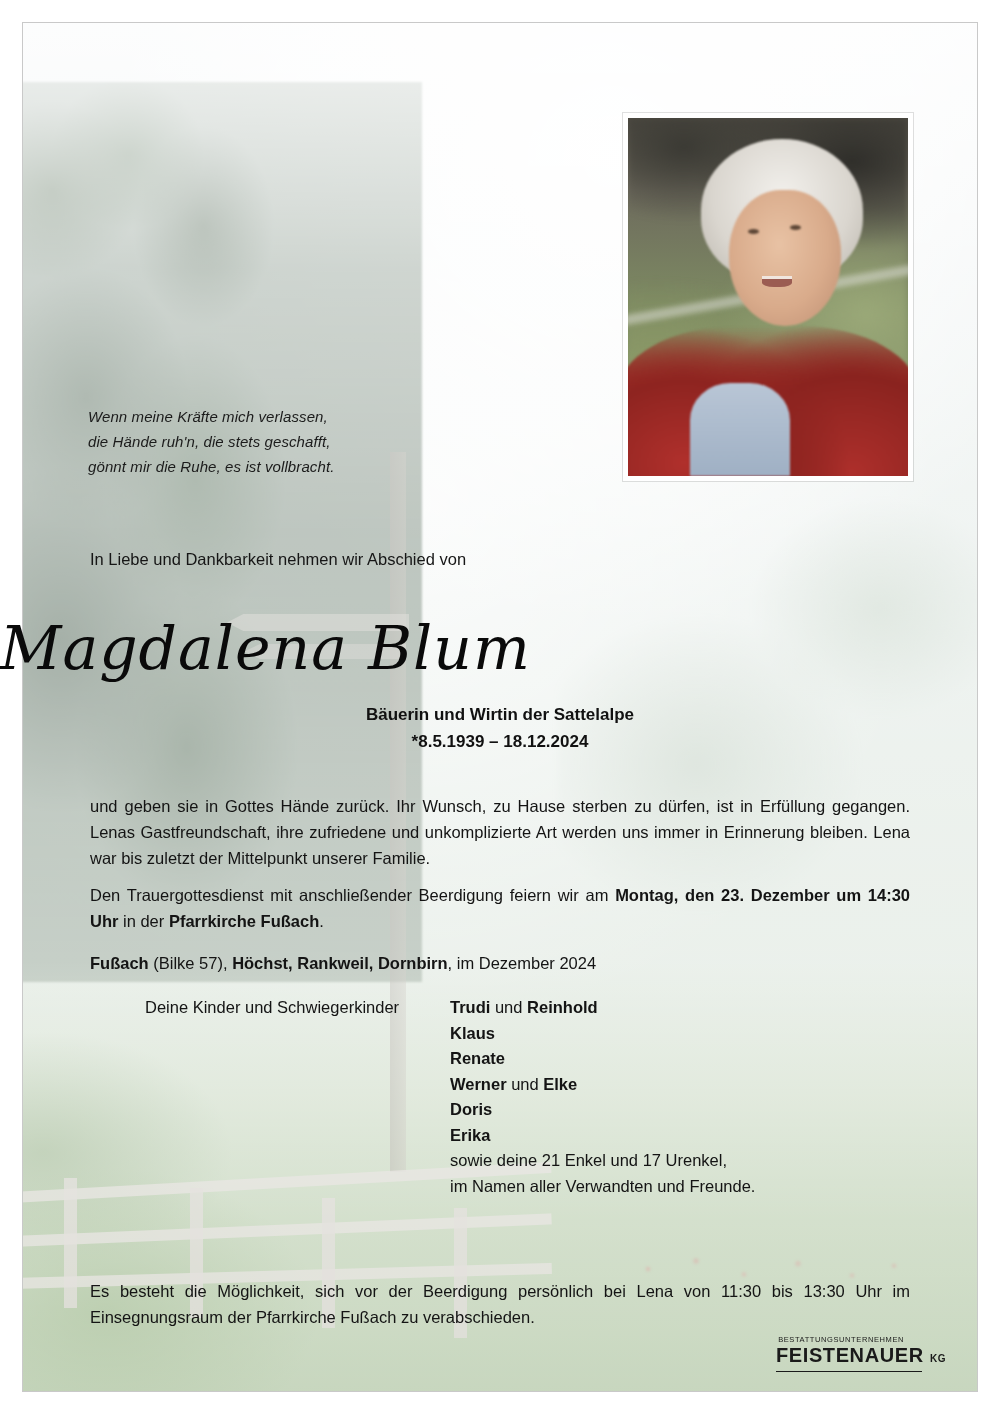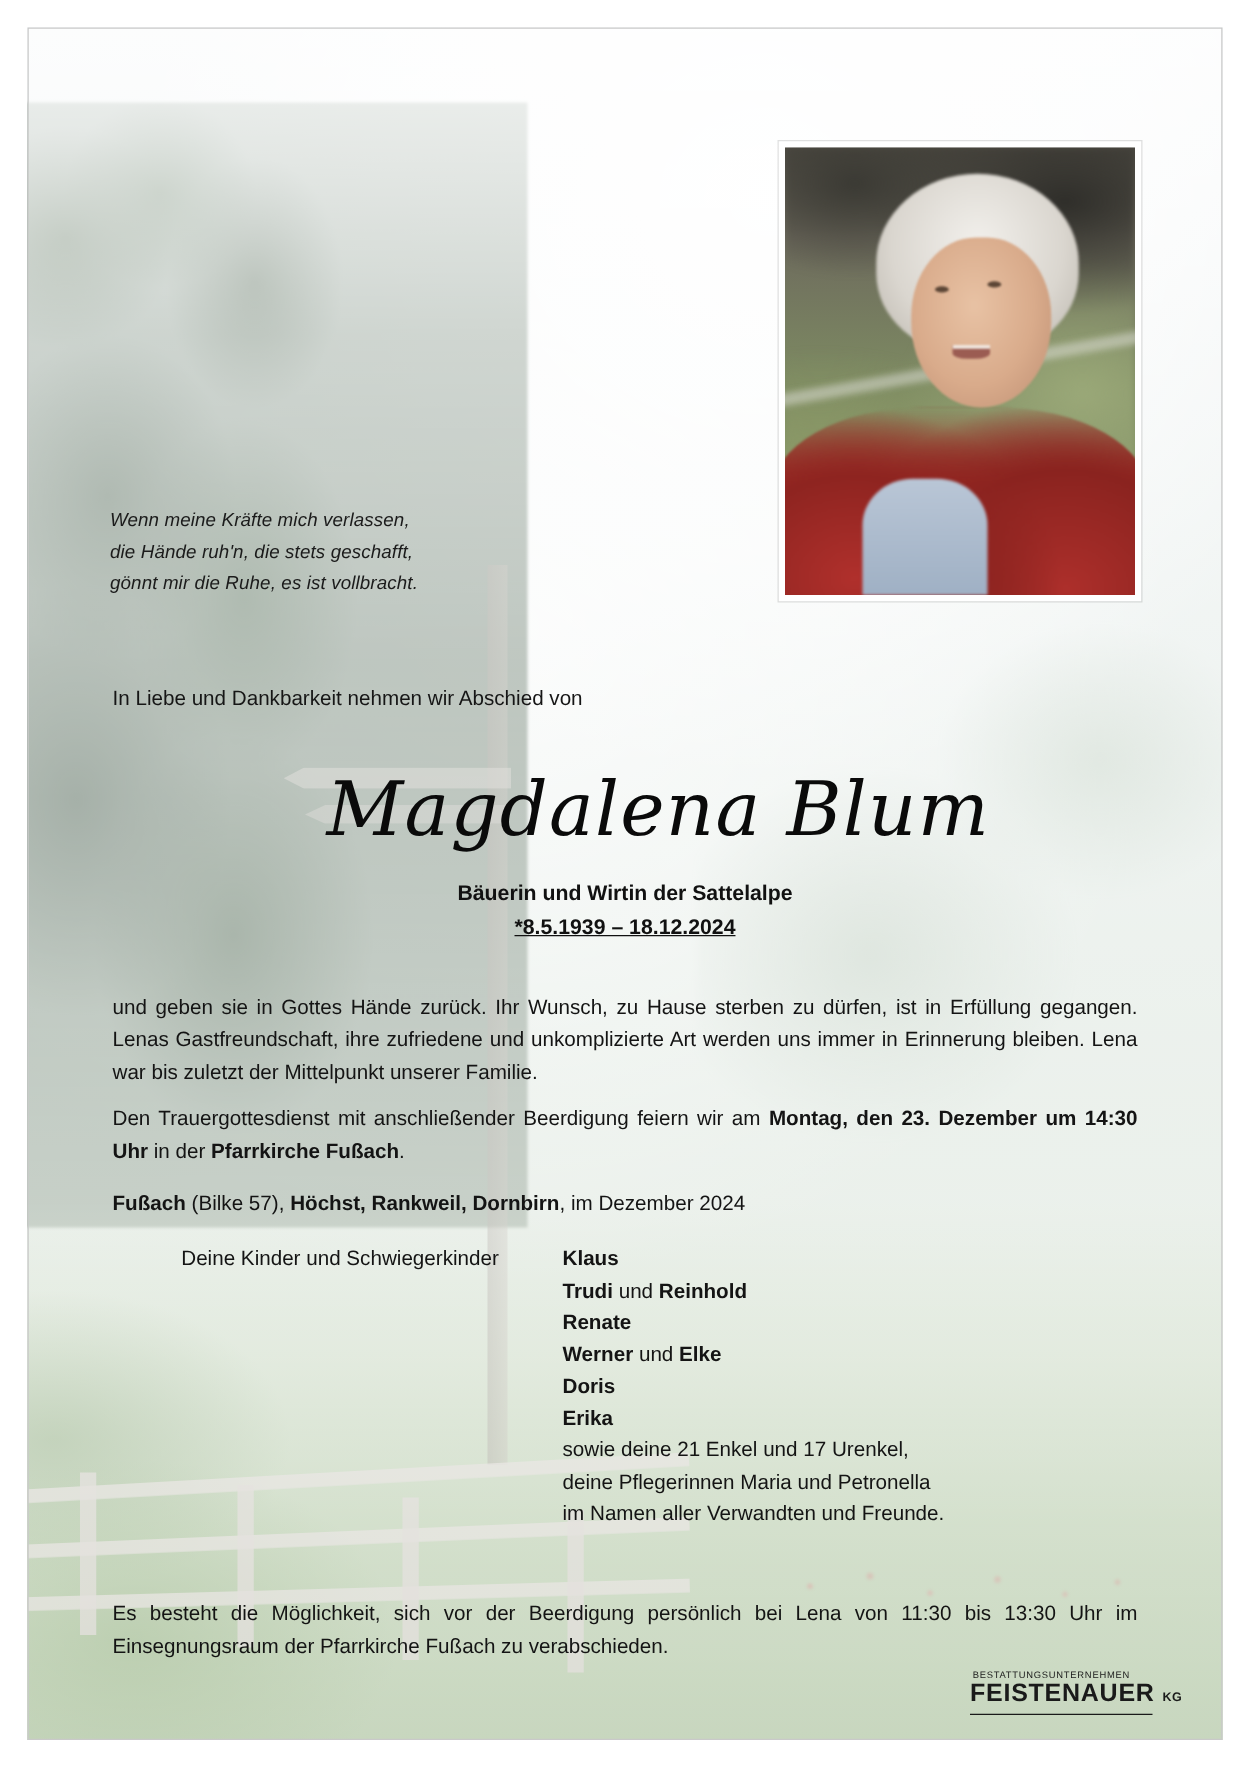--- a/index.html
+++ b/index.html
@@ -304,21 +304,21 @@
     left: 90px;
     top: 550px;
     font-size: 16.5px;
     color: #161616;
   }
   .name {
     position: absolute;
     left: 0;
     top: 612px;
     width: 792px;
-    text-align: right;
+    text-align: left;
     font-family: "DejaVu Serif", serif;
     font-style: italic;
     font-size: 60px;
     line-height: 72px;
     color: #0a0a0a;
     letter-spacing: 1px;
   }
   .role {
     position: absolute;
     left: 0;
@@ -331,21 +331,20 @@
   }
   .dates {
     position: absolute;
     left: 0;
     top: 732px;
     width: 1000px;
     text-align: center;
     font-size: 17px;
     font-weight: bold;
     color: #111;
-    text-decoration: underline;
   }
 
   .para {
     position: absolute;
     left: 90px;
     width: 820px;
     font-size: 16.5px;
     line-height: 26px;
     color: #141414;
     text-align: justify;
@@ -471,28 +470,27 @@
 
   <div class="para p1">und geben sie in Gottes Hände zurück. Ihr Wunsch, zu Hause sterben zu dürfen, ist in Erfüllung gegangen. Lenas Gastfreundschaft, ihre zufriedene und unkomplizierte Art werden uns immer in Erinnerung bleiben. Lena war bis zuletzt der Mittelpunkt unserer Familie.</div>
 
   <div class="para p2"><span>Den Trauergottesdienst mit anschließender Beerdigung feiern wir am </span><span class="b">Montag, den 23. Dezember um 14:30 Uhr</span><span> in der </span><span class="b">Pfarrkirche Fußach</span><span>.</span></div>
 
   <div class="para p3"><span class="b">Fußach</span><span> (Bilke 57), </span><span class="b">Höchst, Rankweil, Dornbirn</span><span>, im Dezember 2024</span></div>
 
   <div class="family">
     <div class="lead">Deine Kinder und Schwiegerkinder</div>
     <div class="names">
+      <div><span class="b">Trudi</span><span> und </span><span class="b">Reinhold</span></div>
       <div><span class="b">Klaus</span></div>
-      <div><span class="b">Trudi</span><span> und </span><span class="b">Reinhold</span></div>
       <div><span class="b">Renate</span></div>
       <div><span class="b">Werner</span><span> und </span><span class="b">Elke</span></div>
       <div><span class="b">Doris</span></div>
       <div><span class="b">Erika</span></div>
       <div>sowie deine 21 Enkel und 17 Urenkel,</div>
-      <div>deine Pflegerinnen Maria und Petronella</div>
       <div>im Namen aller Verwandten und Freunde.</div>
     </div>
   </div>
 
   <div class="para p4">Es besteht die Möglichkeit, sich vor der Beerdigung persönlich bei Lena von 11:30 bis 13:30 Uhr im Einsegnungsraum der Pfarrkirche Fußach zu verabschieden.</div>
 
   <div class="logo">
     <div class="top">BESTATTUNGSUNTERNEHMEN</div>
     <div class="main"><span>FEISTENAUER</span> <span class="kg">KG</span></div>
     <div class="rule"></div>

